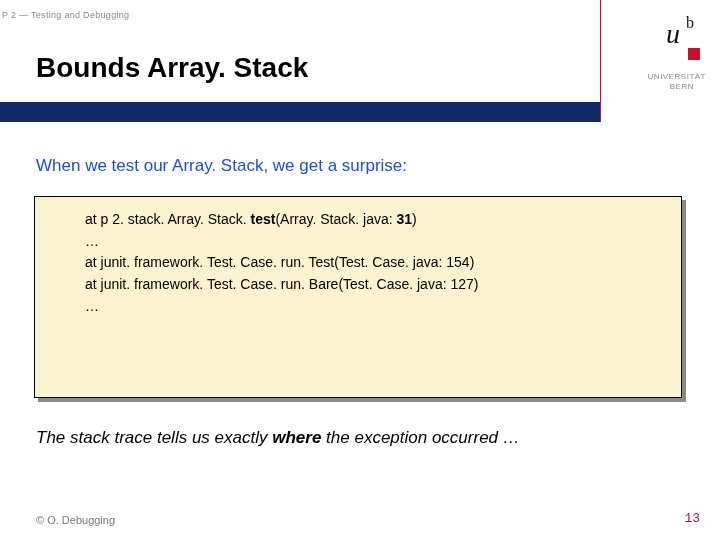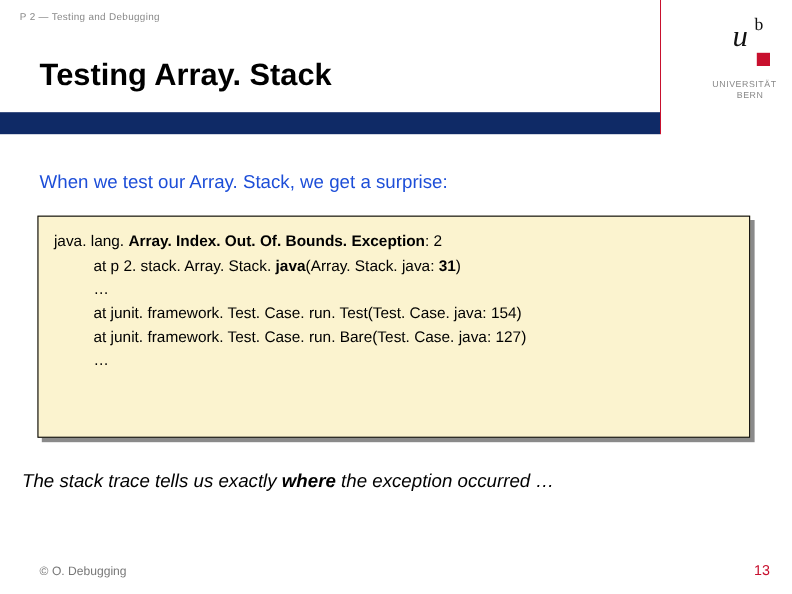--- a/index.html
+++ b/index.html
@@ -1,66 +1,63 @@
 <!DOCTYPE html>
 <html><head>
 <meta charset="utf-8">
 <style>
   * { margin: 0; padding: 0; box-sizing: border-box; }
   html, body { width: 720px; height: 540px; font-family: Arial, Helvetica, sans-serif; background: #fff; }
   .slide { position: relative; width: 720px; height: 540px; background: #fff; }
   .header-band { position: absolute; top: 0; left: 0; width: 600px; height: 102px; background: #fff; }
-  .crumb { position: absolute; top: 10px; left: 18px; font-size: 9px; color: #888; letter-spacing: 0.3px; }
+  .crumb { position: absolute; top: 10px; left: 2px; font-size: 9px; color: #888; letter-spacing: 0.3px; }
   .title { position: absolute; top: 52px; left: 36px; font-size: 28px; font-weight: bold; color: #000; }
   .navy-bar { position: absolute; top: 102px; left: 0; width: 600px; height: 20px; background: #0f2a66; }
   .red-divider { position: absolute; top: 0; left: 600px; width: 1px; height: 122px; background: #c8102e; }
   .logo-area { position: absolute; top: 0; left: 601px; width: 119px; height: 122px; background: #fff; }
   .logo-u { position: absolute; top: 18px; right: 40px; font-family: Georgia, 'Times New Roman', serif; font-style: italic; font-size: 28px; font-weight: normal; color: #111; }
   .logo-b { position: absolute; top: 14px; right: 26px; font-family: Georgia, 'Times New Roman', serif; font-size: 16px; color: #111; }
   .logo-sq { position: absolute; top: 48px; right: 20px; width: 12px; height: 12px; background: #c8102e; }
   .logo-uni { position: absolute; top: 72px; right: 14px; font-size: 8px; color: #888; letter-spacing: 0.5px; }
   .logo-bern { position: absolute; top: 82px; right: 26px; font-size: 8px; color: #888; letter-spacing: 0.5px; }
   .intro { position: absolute; top: 156px; left: 36px; font-size: 17px; color: #1d4ed8; }
   .trace-shadow { position: absolute; top: 200px; left: 38px; width: 648px; height: 202px; background: #8a8a8a; }
   .trace-box { position: absolute; top: 196px; left: 34px; width: 648px; height: 202px; background: #fbf3cf; border: 1px solid #000; padding: 12px 14px; }
   .trace-box .line { font-family: Verdana, Geneva, sans-serif; font-size: 14px; color: #000; line-height: 1.55; white-space: nowrap; }
   .trace-box .indent { padding-left: 36px; }
-  .concl { position: absolute; top: 428px; left: 20px; font-size: 17px; font-style: italic; color: #000; }
+  .concl { position: absolute; top: 428px; left: 36px; font-size: 17px; font-style: italic; color: #000; }
   .concl b { font-style: italic; }
   .copyright { position: absolute; bottom: 14px; left: 36px; font-size: 11px; color: #777; }
-  .pagenum { position: absolute; bottom: 14px; right: 20px; font-size: 13px; color: #c8102e; }
+  .pagenum { position: absolute; bottom: 14px; right: 20px; font-size: 13px; color: #c8102e; font-family: Liberation Mono, monospace; }
 </style>
 </head>
 <body>
 
 <div class="slide">
   <div class="header-band">
     <div class="crumb">P 2 — Testing and Debugging</div>
-    <div class="title">Testing Array. Stack</div>
+    <div class="title">Bounds Array. Stack</div>
   </div>
   <div class="navy-bar"></div>
   <div class="red-divider"></div>
 
   <div class="logo-area">
     <div class="logo-u">u</div>
     <div class="logo-b">b</div>
     <div class="logo-sq"></div>
     <div class="logo-uni">UNIVERSITÄT</div>
     <div class="logo-bern">BERN</div>
   </div>
 
   <div class="intro">When we test our Array. Stack, we get a surprise:</div>
 
   <div class="trace-shadow"></div>
   <div class="trace-box">
-    <div class="line">
-      <span>java. lang. </span><b>Array. Index. Out. Of. Bounds. Exception</b><span>: 2</span>
-    </div>
     <div class="line indent">
-      <span>at p 2. stack. Array. Stack. </span><b>java</b><span>(Array. Stack. java: </span><b>31</b><span>)</span>
+      <span>at p 2. stack. Array. Stack. </span><b>test</b><span>(Array. Stack. java: </span><b>31</b><span>)</span>
     </div>
     <div class="line indent">…</div>
     <div class="line indent">at junit. framework. Test. Case. run. Test(Test. Case. java: 154)</div>
     <div class="line indent">at junit. framework. Test. Case. run. Bare(Test. Case. java: 127)</div>
     <div class="line indent">…</div>
   </div>
 
   <div class="concl">
     <span>The stack trace tells us exactly </span><b>where</b><span> the exception occurred …</span>
   </div>

